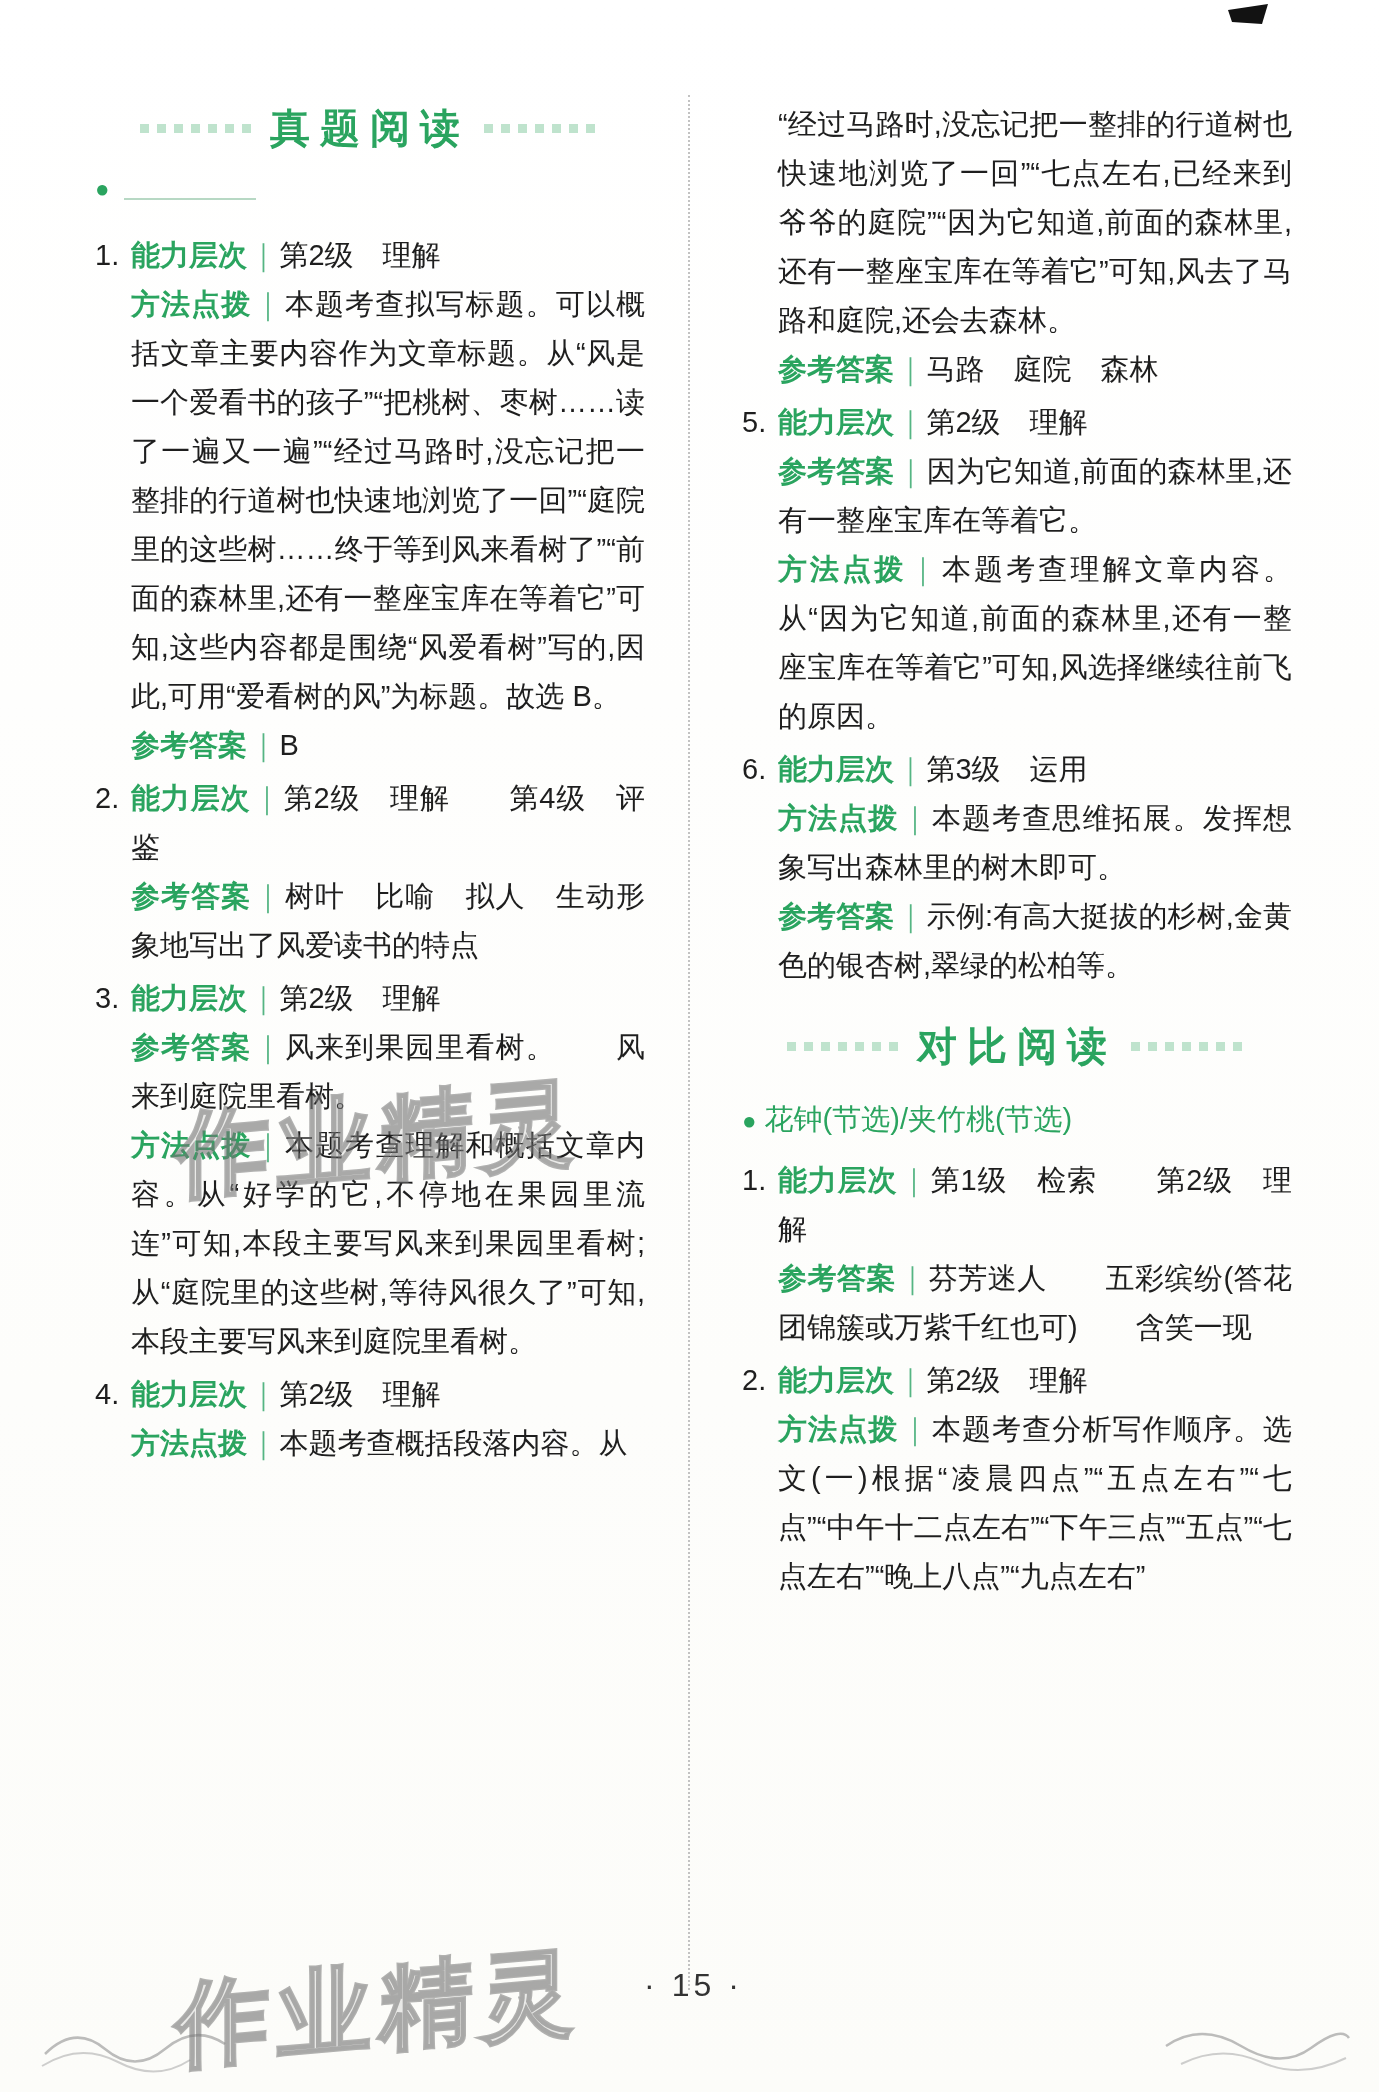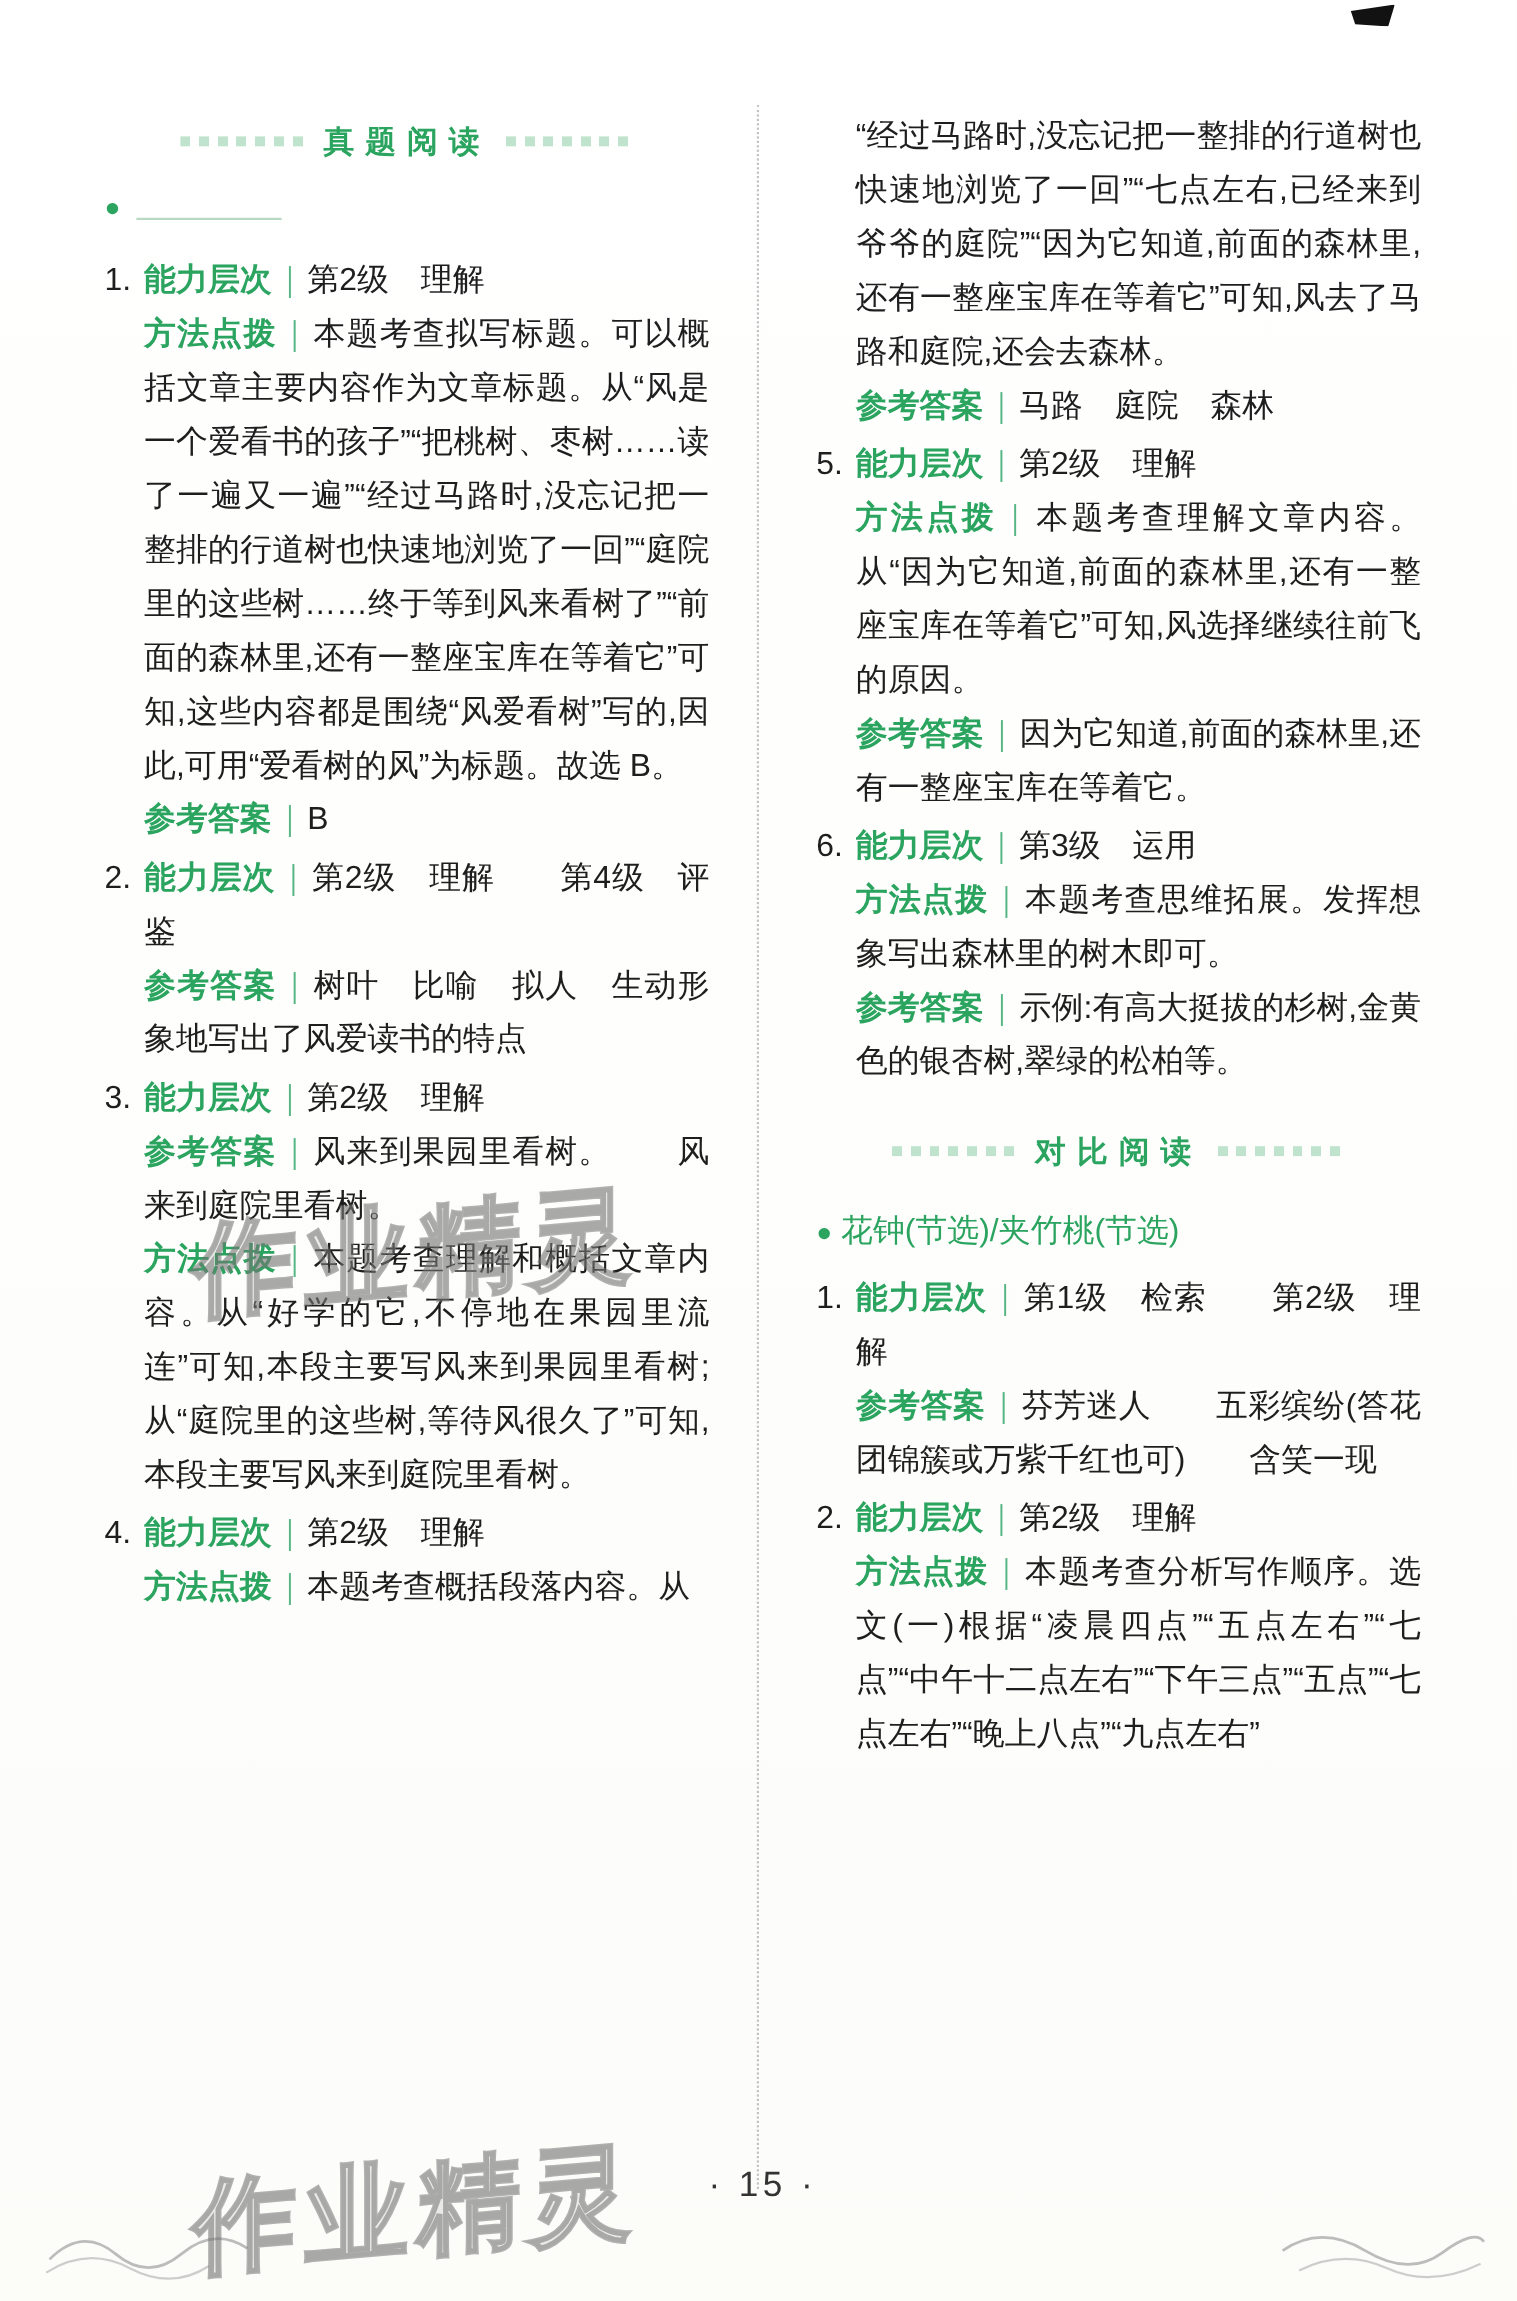--- a/index.html
+++ b/index.html
@@ -13,21 +13,21 @@
   }
   .page{position:absolute;inset:0;background:linear-gradient(#ffffff,#fcfcf9)}
   .divider{position:absolute;left:688px;top:95px;height:1895px;border-left:2px dotted #c2c2c2}
   .col{position:absolute;top:100px;width:550px;font-size:29px;line-height:49px;text-align:justify}
   .col-left{left:95px}
   .col-right{left:742px}
   .g{color:#2aa45f}
   .b{font-weight:bold}
   .sep{color:#55b583;padding:0 2px}
   .col-header{display:flex;align-items:center;justify-content:center;gap:14px;margin:4px 0 24px}
-  .col-header .title{font-size:28px;font-weight:bold;letter-spacing:10px;color:#2aa45f;white-space:nowrap}
+  .col-header .title{font-size:40px;font-weight:bold;letter-spacing:10px;color:#2aa45f;white-space:nowrap}
   .dots{width:116px;height:9px;flex:0 0 auto;background:repeating-linear-gradient(to right,#bfe3cd 0 9px,transparent 9px 17px)}
   .blank-line{display:flex;align-items:center;gap:14px;margin:14px 0 30px}
   .bullet{color:#2aa45f;font-size:24px;line-height:1}
   .underline{display:inline-block;width:132px;height:1px;border-bottom:2px solid #b7d8c4;margin-top:20px}
   .item{position:relative;padding-left:36px;margin-bottom:4px}
   .item.nonum{padding-left:36px}
   .num{position:absolute;left:0;top:0}
   .subtitle{margin:18px 0 12px;font-size:29px}
   .subtitle .t{color:#2aa45f;font-weight:normal}
   .hdr2-wrap{margin-top:32px}
@@ -98,22 +98,22 @@
   <div class="col col-right">
 
     <div class="item nonum">
       <p>“经过马路时,没忘记把一整排的行道树也快速地浏览了一回”“七点左右,已经来到爷爷的庭院”“因为它知道,前面的森林里,还有一整座宝库在等着它”可知,风去了马路和庭院,还会去森林。</p>
       <p><span class="g b">参考答案</span><span class="sep">｜</span><span>马路　庭院　森林</span></p>
     </div>
 
     <div class="item">
       <span class="num">5.</span>
       <p><span class="g b">能力层次</span><span class="sep">｜</span><span>第2级　理解</span></p>
+      <p><span class="g b">参考答案</span><span class="sep">｜</span><span>因为它知道,前面的森林里,还有一整座宝库在等着它。</span></p>
       <p><span class="g b">方法点拨</span><span class="sep">｜</span><span>本题考查理解文章内容。从“因为它知道,前面的森林里,还有一整座宝库在等着它”可知,风选择继续往前飞的原因。</span></p>
-      <p><span class="g b">参考答案</span><span class="sep">｜</span><span>因为它知道,前面的森林里,还有一整座宝库在等着它。</span></p>
     </div>
 
     <div class="item">
       <span class="num">6.</span>
       <p><span class="g b">能力层次</span><span class="sep">｜</span><span>第3级　运用</span></p>
       <p><span class="g b">方法点拨</span><span class="sep">｜</span><span>本题考查思维拓展。发挥想象写出森林里的树木即可。</span></p>
       <p><span class="g b">参考答案</span><span class="sep">｜</span><span>示例:有高大挺拔的杉树,金黄色的银杏树,翠绿的松柏等。</span></p>
     </div>
 
     <div class="hdr2-wrap">

